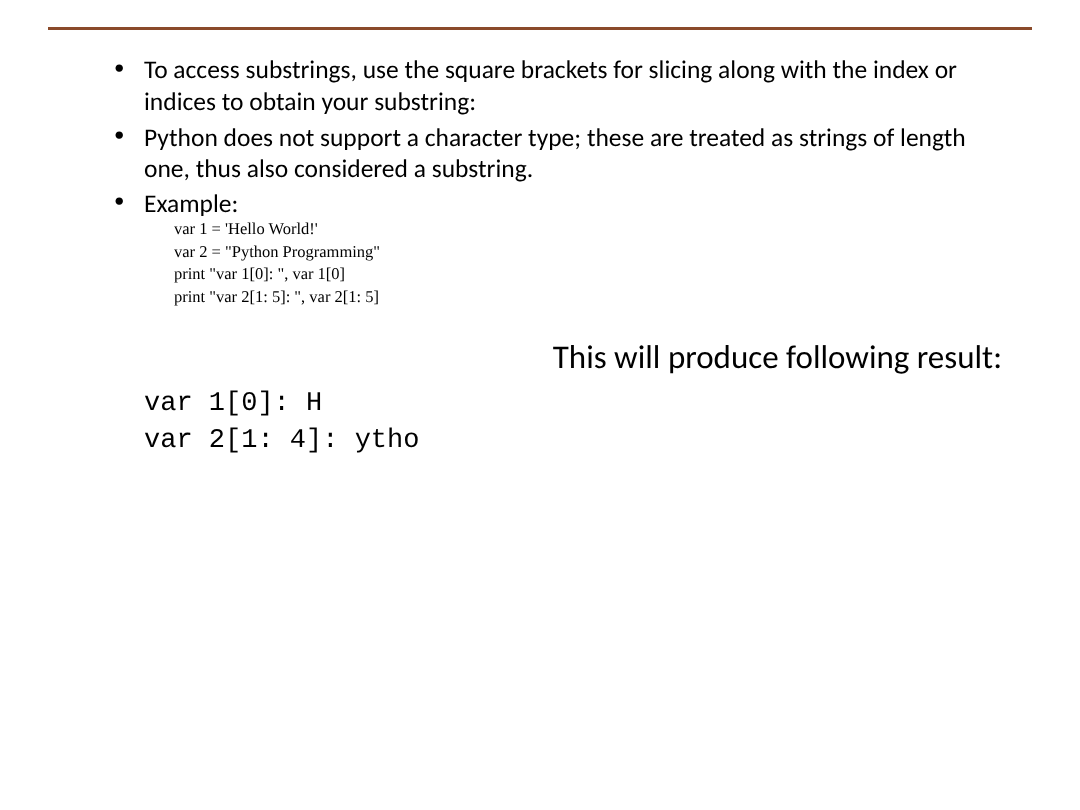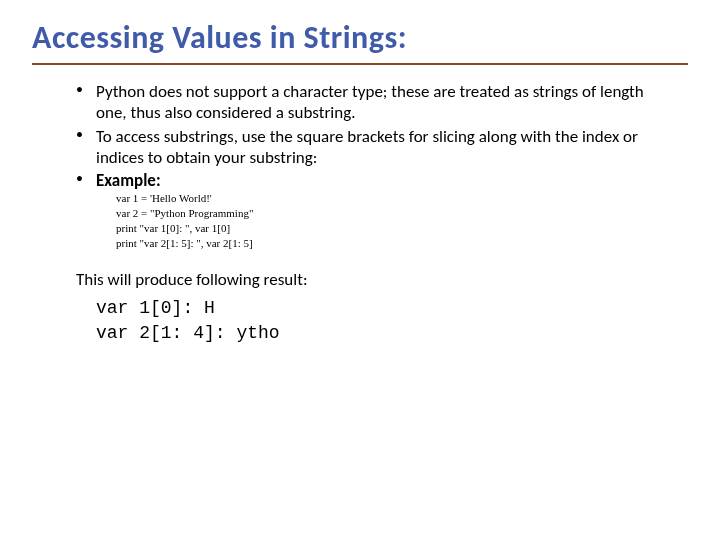--- a/index.html
+++ b/index.html
@@ -46,53 +46,53 @@
   }
   ul.bullets > li::before {
     content: "•";
     position: absolute;
     left: 0;
     top: 0;
     color: #000;
     font-size: 14px;
   }
   .bold {
-    font-weight: 700;
+    font-weight: 400;
   }
   .code-block {
     padding-left: 20px;
     font-family: Liberation Serif, serif;
     font-size: 11px;
     line-height: 1.35;
   }
   .result-intro {
-    font-size: 17px;
+    font-size: 22px;
     margin: 3px 0 6px 0;
+    text-align: right;
   }
   .result-block {
     padding-left: 20px;
     font-family: "Courier New", Courier, monospace;
     font-size: 18px;
     line-height: 1.4;
   }
 </style>
 </head>
 <body>
 
 <div class="slide">
-  <h1 class="title">Accessing Values in Strings:</h1>
   <hr class="rule">
 
   <div class="content">
     <ul class="bullets">
       <li>
-        <span>Python does not support a character type; these are treated as strings of length one, thus also considered a substring.</span>
+        <span>To access substrings, use the square brackets for slicing along with the index or indices to obtain your substring:</span>
       </li>
       <li>
-        <span>To access substrings, use the square brackets for slicing along with the index or indices to obtain your substring:</span>
+        <span>Python does not support a character type; these are treated as strings of length one, thus also considered a substring.</span>
       </li>
       <li>
         <span class="bold">Example:</span>
         <div class="code-block">
           <div>var 1 = 'Hello World!'</div>
           <div>var 2 = "Python Programming"</div>
           <div>print "var 1[0]: ", var 1[0]</div>
           <div>print "var 2[1: 5]: ", var 2[1: 5]</div>
         </div>
       </li>

